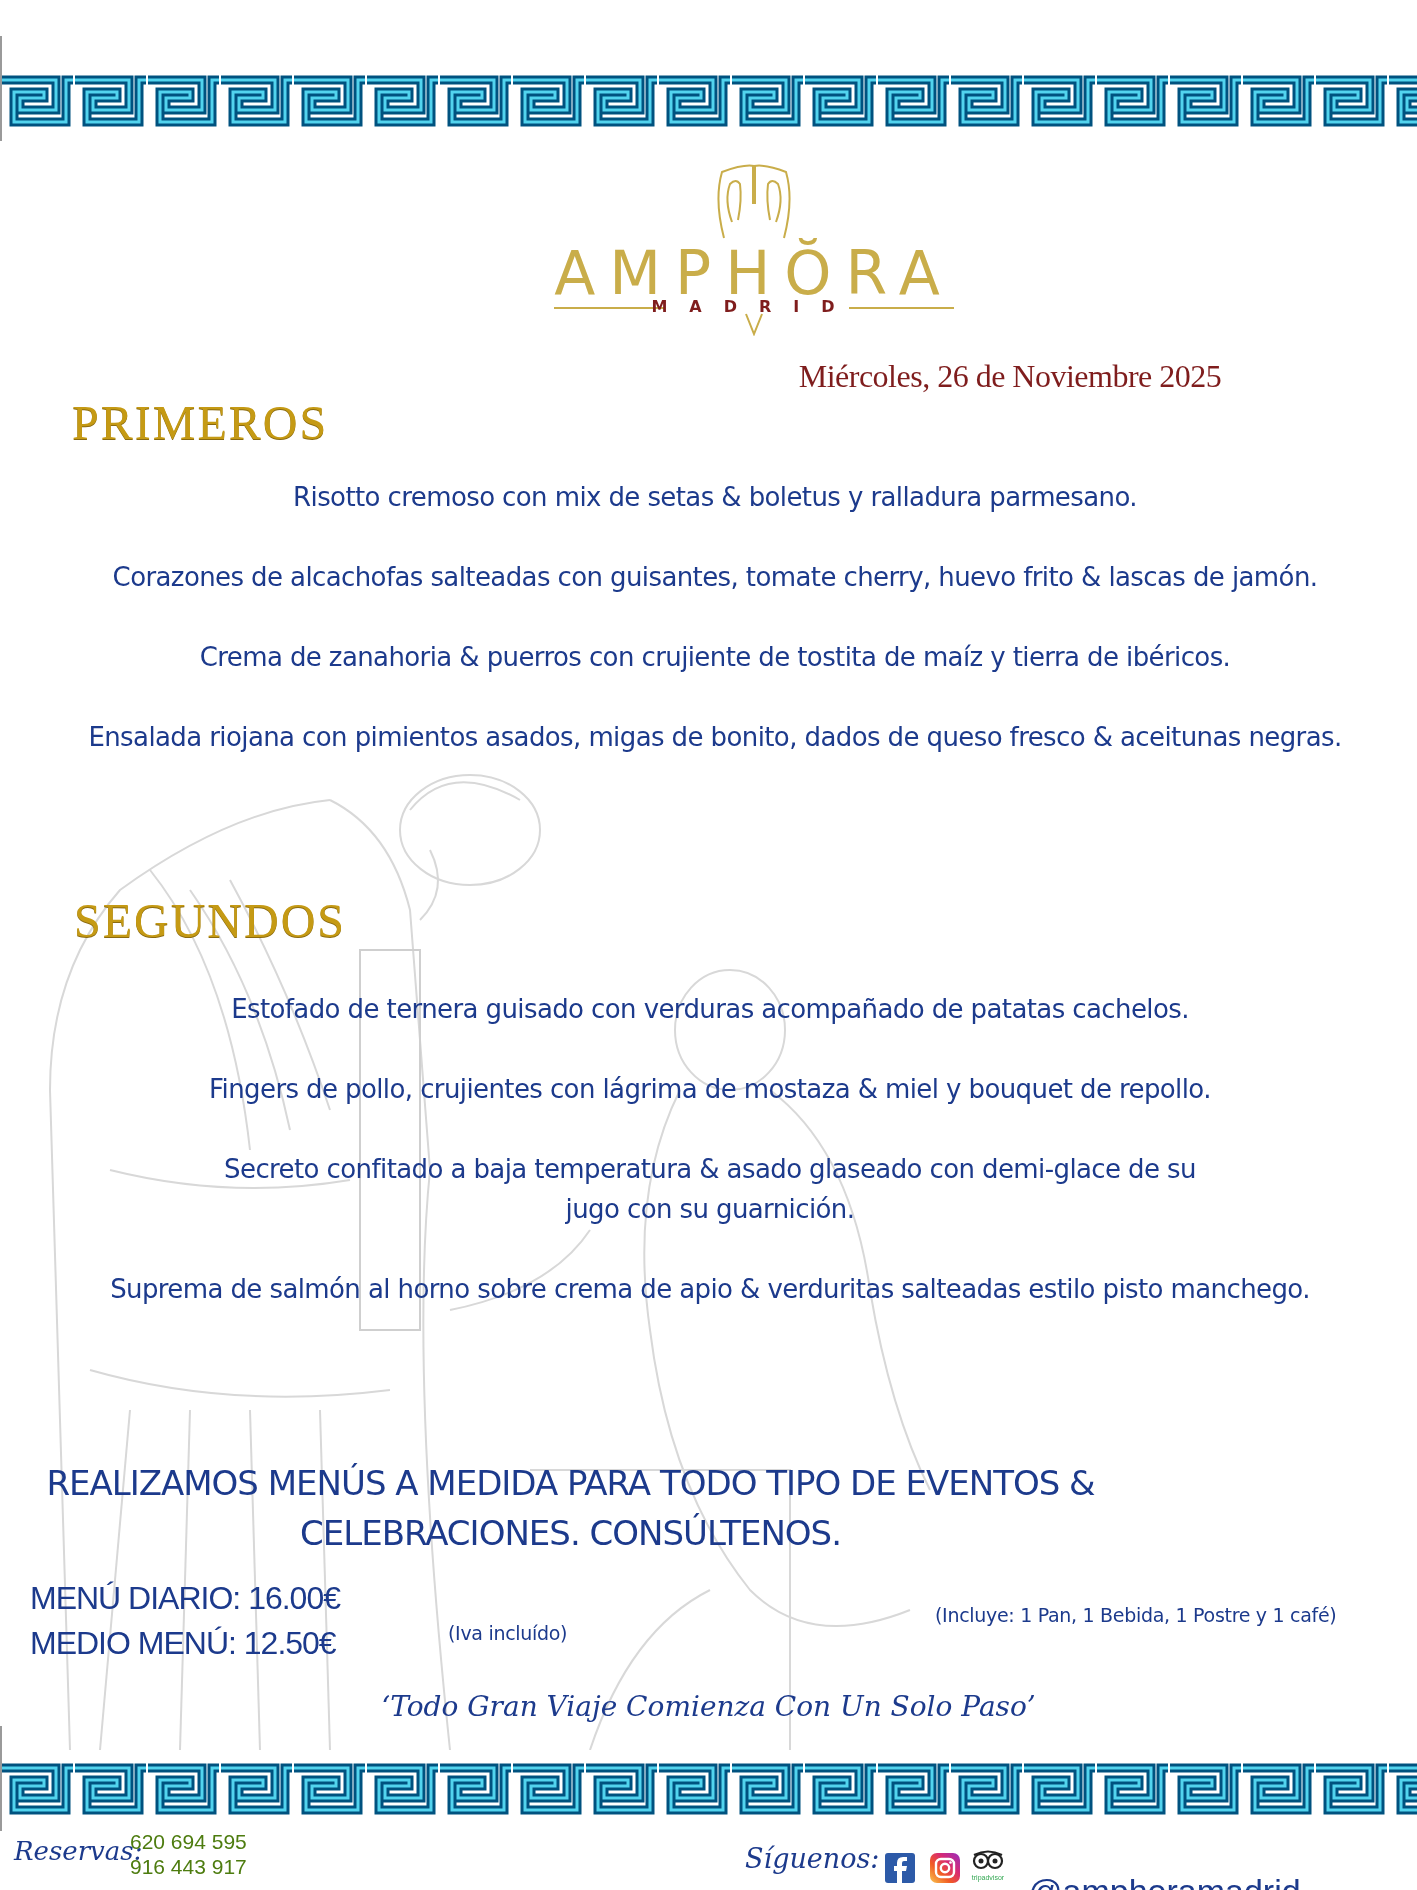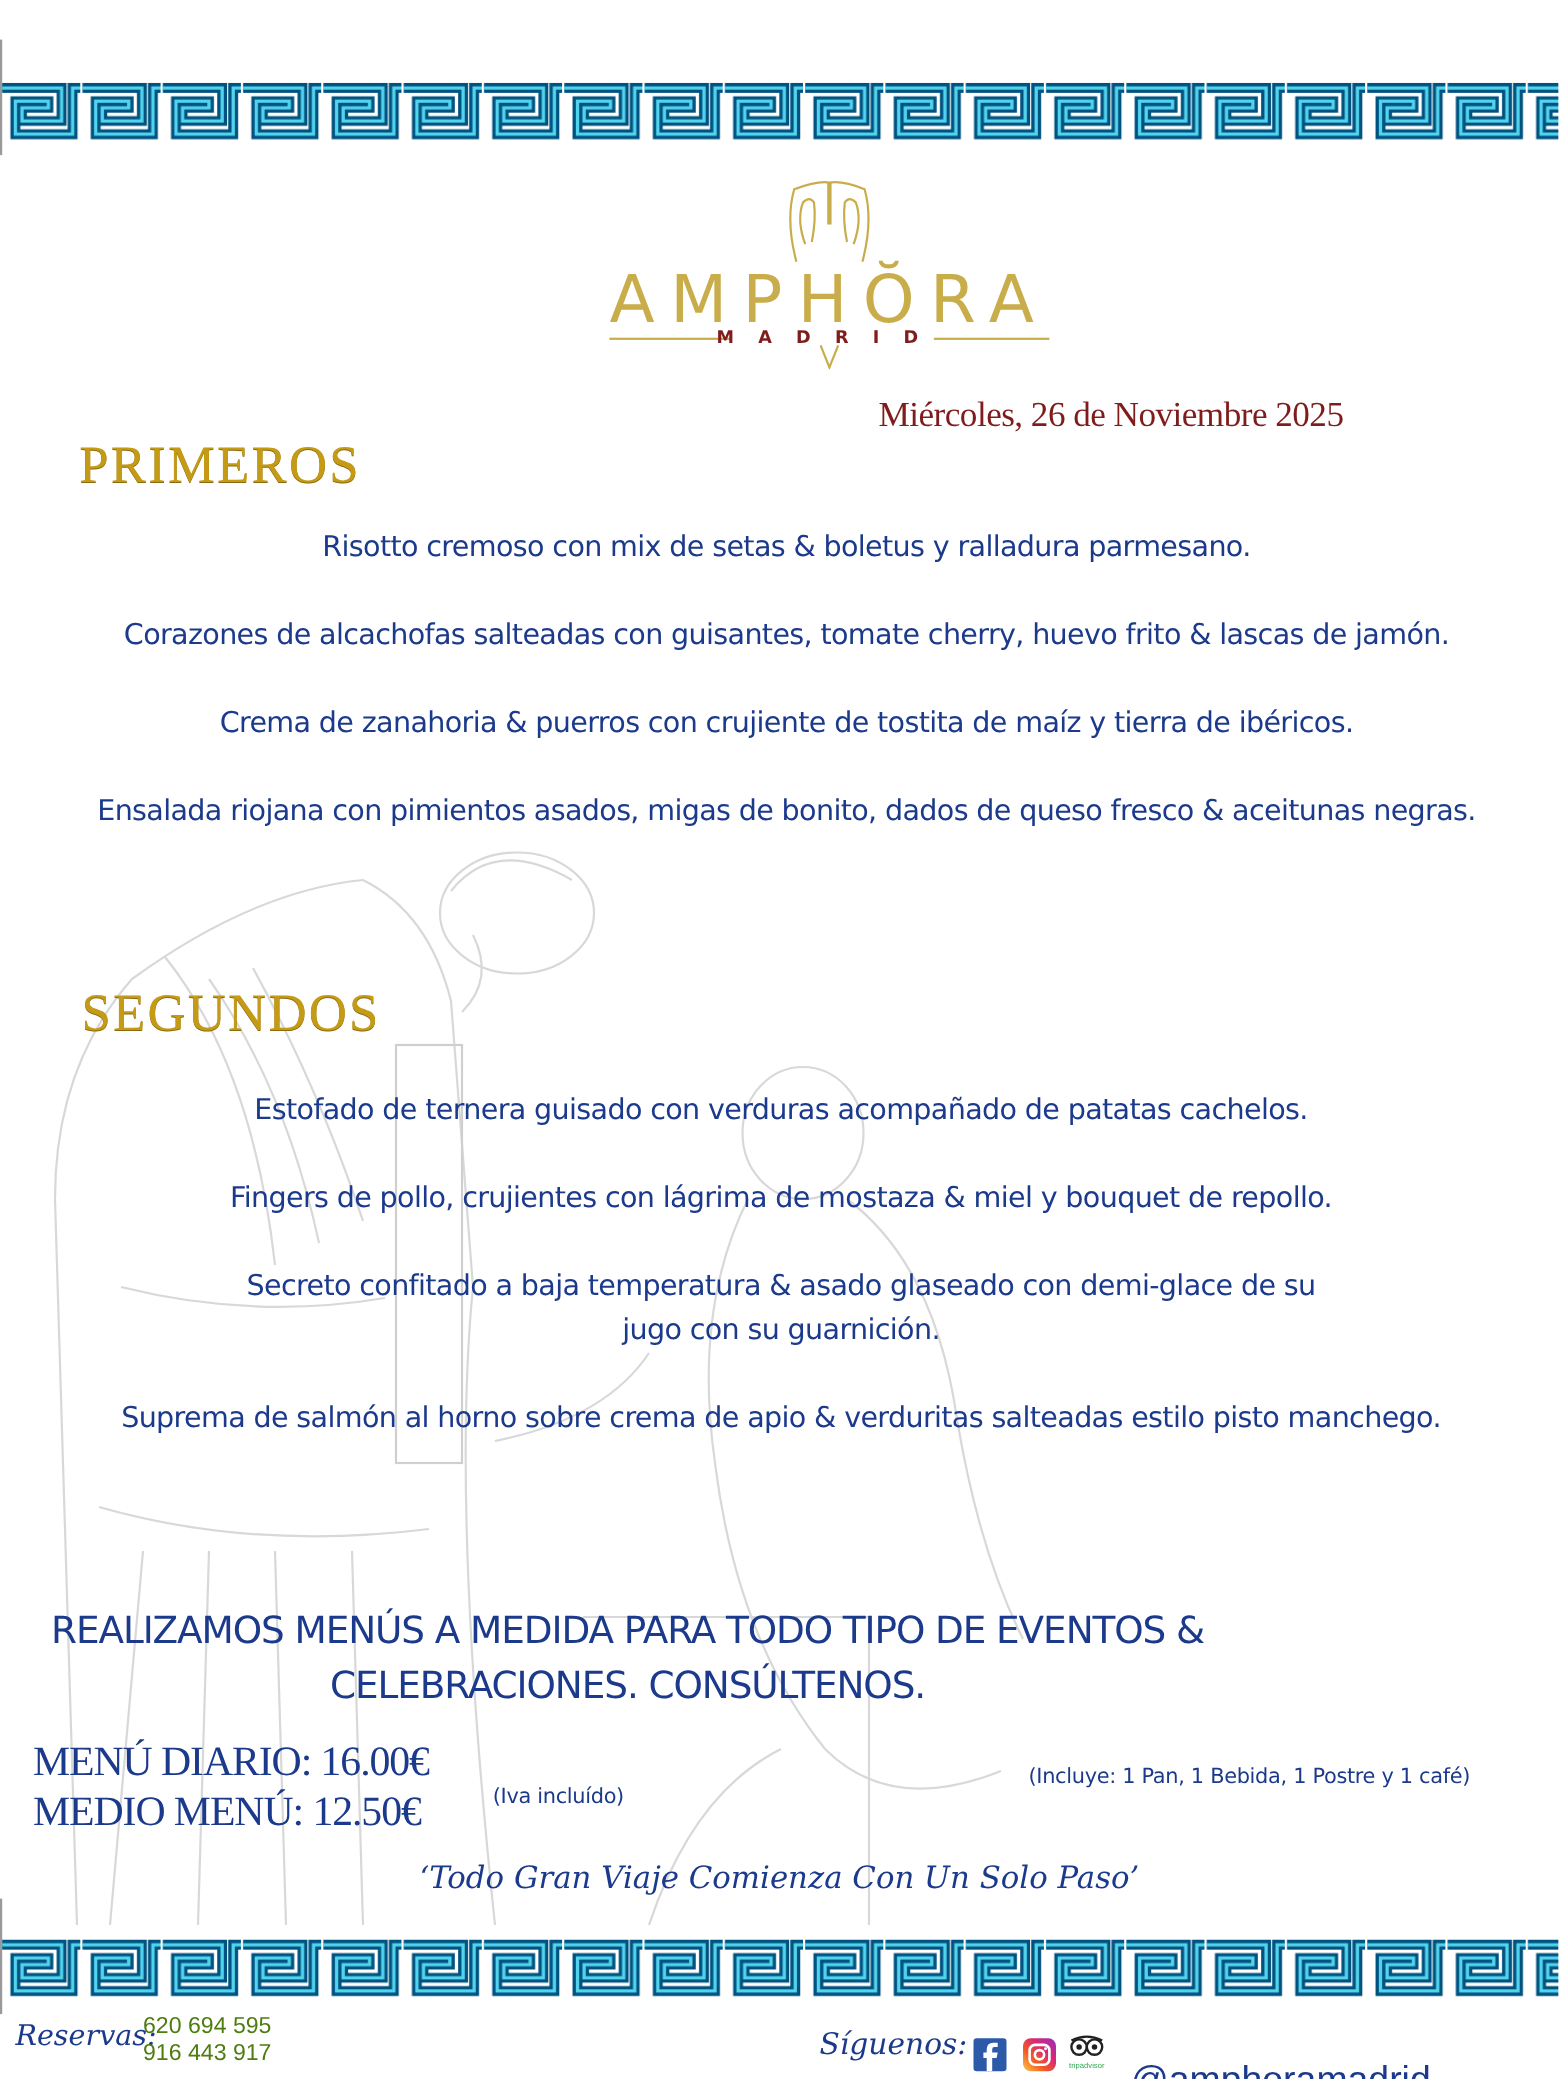--- a/index.html
+++ b/index.html
@@ -8,21 +8,21 @@
     .greek-border { position: absolute; left: 0; width: 1417px; height: 64px; }
     .left-rule { position: absolute; left: 0; width: 2px; background: #9a9a9a; }
     .logo-wrap { left: 505px; top: 160px; width: 410px; height: 180px; margin-left: 44px; }
     .logo-text { position: absolute; left: 0; top: 78px; width: 410px; text-align: center; font-family: "DejaVu Sans", sans-serif; font-size: 60px; letter-spacing: 14px; color: #c9ad4a; font-weight: normal; }
     .logo-sub { position: absolute; left: 0; top: 137px; width: 410px; text-align: center; font-family: "DejaVu Sans", sans-serif; font-size: 16px; letter-spacing: 22px; color: #7f1d1d; font-weight: bold; }
     .logo-line { position: absolute; top: 147px; height: 2px; background: #c9ad4a; }
     .date { left: 700px; top: 358px; width: 620px; text-align: center; font-family: Liberation Serif, serif; font-size: 32px; color: #7f1d1d; letter-spacing: -0.5px; }
     .section-title { font-family: "Liberation Serif", serif; font-size: 48px; color: #c59a14; letter-spacing: 2px; text-shadow: 0 1px 0 #8a6a10; }
     .dish { left: 0; width: 1417px; text-align: center; font-family: "DejaVu Sans", sans-serif; font-size: 26px; color: #1c3a8c; letter-spacing: -0.6px; line-height: 40px; }
     .promo { left: 0; width: 1141px; text-align: center; font-family: "DejaVu Sans", sans-serif; font-size: 34px; color: #1c3a8c; line-height: 50px; letter-spacing: -1px; }
-    .price { left: 30px; font-family: Liberation Serif, serif; font-size: 38px; color: #1c3a8c; letter-spacing: -1px; }
+    .price { left: 30px; font-family: Liberation Sans, sans-serif; font-size: 32px; color: #1c3a8c; letter-spacing: -1px; }
     .small-note { font-family: "DejaVu Sans", sans-serif; font-size: 19px; color: #1c3a8c; letter-spacing: -0.3px; }
     .quote { left: 0; width: 1417px; text-align: center; font-family: "DejaVu Serif", serif; font-style: italic; font-size: 28px; color: #1c3a8c; }
     .footer-label { font-family: "DejaVu Serif", serif; font-style: italic; font-size: 26px; color: #1c3a8c; }
     .phone { font-family: "Liberation Sans", sans-serif; font-size: 21px; color: #4d7c0f; line-height: 24px; }
     .handle { font-family: "Liberation Sans", sans-serif; font-size: 34px; color: #1c3a8c; }
     .social-icon { position: absolute; top: 1853px; width: 30px; height: 30px; border-radius: 3px; }
     .watermark { left: 30px; top: 770px; width: 1000px; height: 980px; opacity: 1; }
   </style>
 </head>
 <body>

